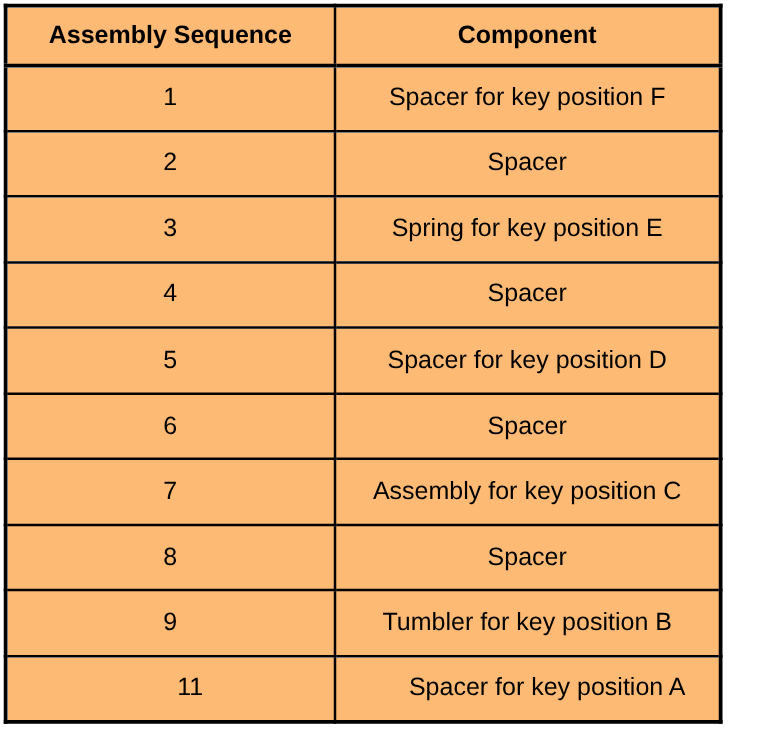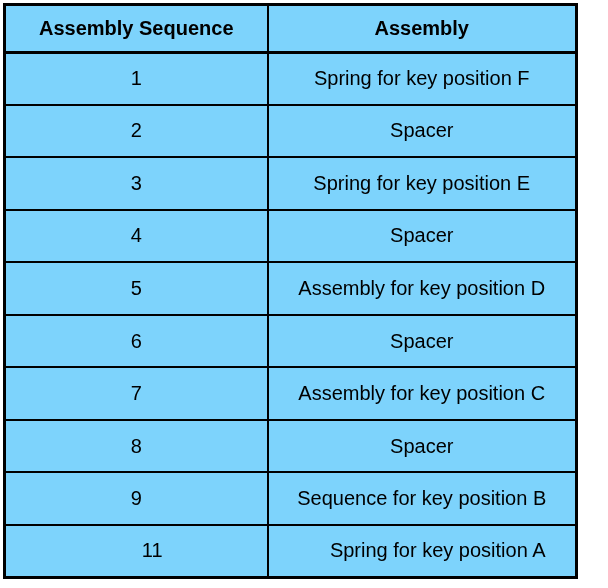--- a/index.html
+++ b/index.html
@@ -40,21 +40,21 @@
   #assembly-table col.col-comp { width: 309px; }
 
   #assembly-table th,
   #assembly-table td {
     box-sizing: border-box;
     margin: 0;
     padding: 0 4px;
     text-align: center;
     vertical-align: middle;
     color: #000000;
-    background: #7dd3fc;
+    background: #fdba74;
     white-space: nowrap;
     overflow: hidden;
   }
 
   
   #assembly-table tr { height: 47.5px; }
 
   
   #assembly-table th.col-sep,
   #assembly-table td.col-sep {
@@ -87,61 +87,61 @@
 
   <table id="assembly-table">
     <colgroup>
       <col class="col-seq">
       <col class="col-comp">
     </colgroup>
 
     <thead>
       <tr>
         <th class="col-sep">Assembly Sequence</th>
-        <th>Assembly</th>
+        <th>Component</th>
       </tr>
     </thead>
 
     <tbody id="table-body">
       <tr>
         <td class="col-sep">1</td>
-        <td>Spring for key position F</td>
+        <td>Spacer for key position F</td>
       </tr>
       <tr>
         <td class="col-sep">2</td>
         <td>Spacer</td>
       </tr>
       <tr>
         <td class="col-sep">3</td>
         <td>Spring for key position E</td>
       </tr>
       <tr>
         <td class="col-sep">4</td>
         <td>Spacer</td>
       </tr>
       <tr>
         <td class="col-sep">5</td>
-        <td>Assembly for key position D</td>
+        <td>Spacer for key position D</td>
       </tr>
       <tr>
         <td class="col-sep">6</td>
         <td>Spacer</td>
       </tr>
       <tr>
         <td class="col-sep">7</td>
         <td>Assembly for key position C</td>
       </tr>
       <tr>
         <td class="col-sep">8</td>
         <td>Spacer</td>
       </tr>
       <tr>
         <td class="col-sep">9</td>
-        <td>Sequence for key position B</td>
+        <td>Tumbler for key position B</td>
       </tr>
       <tr>
         <td class="col-sep">11</td>
-        <td>Spring for key position A</td>
+        <td>Spacer for key position A</td>
       </tr>
     </tbody>
   </table>
 
 </div>
 
 </body></html>

